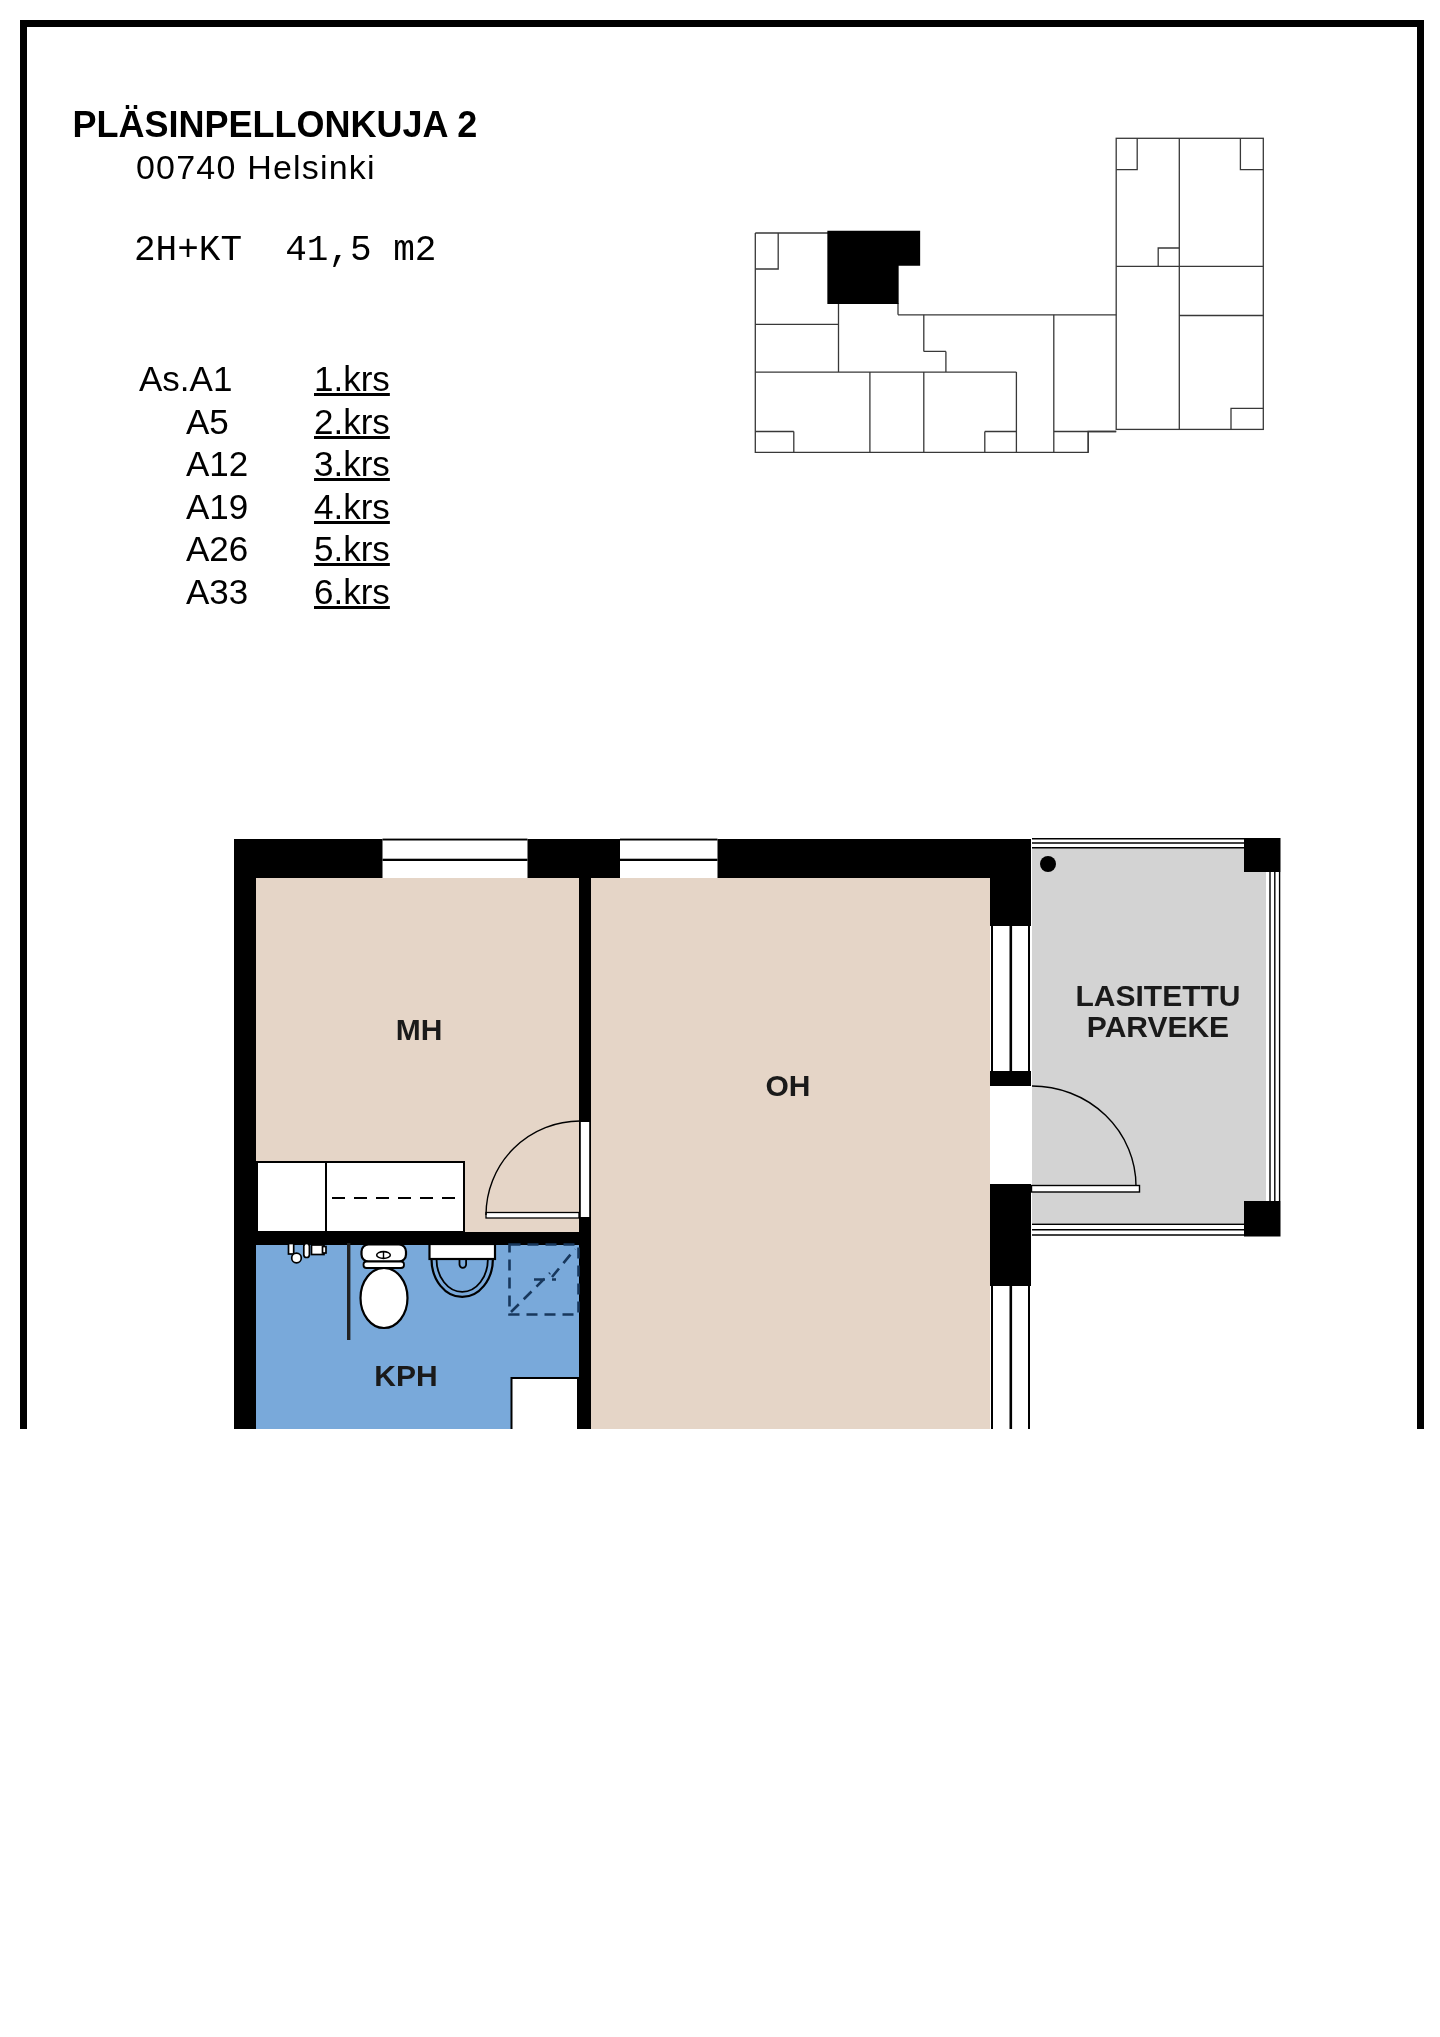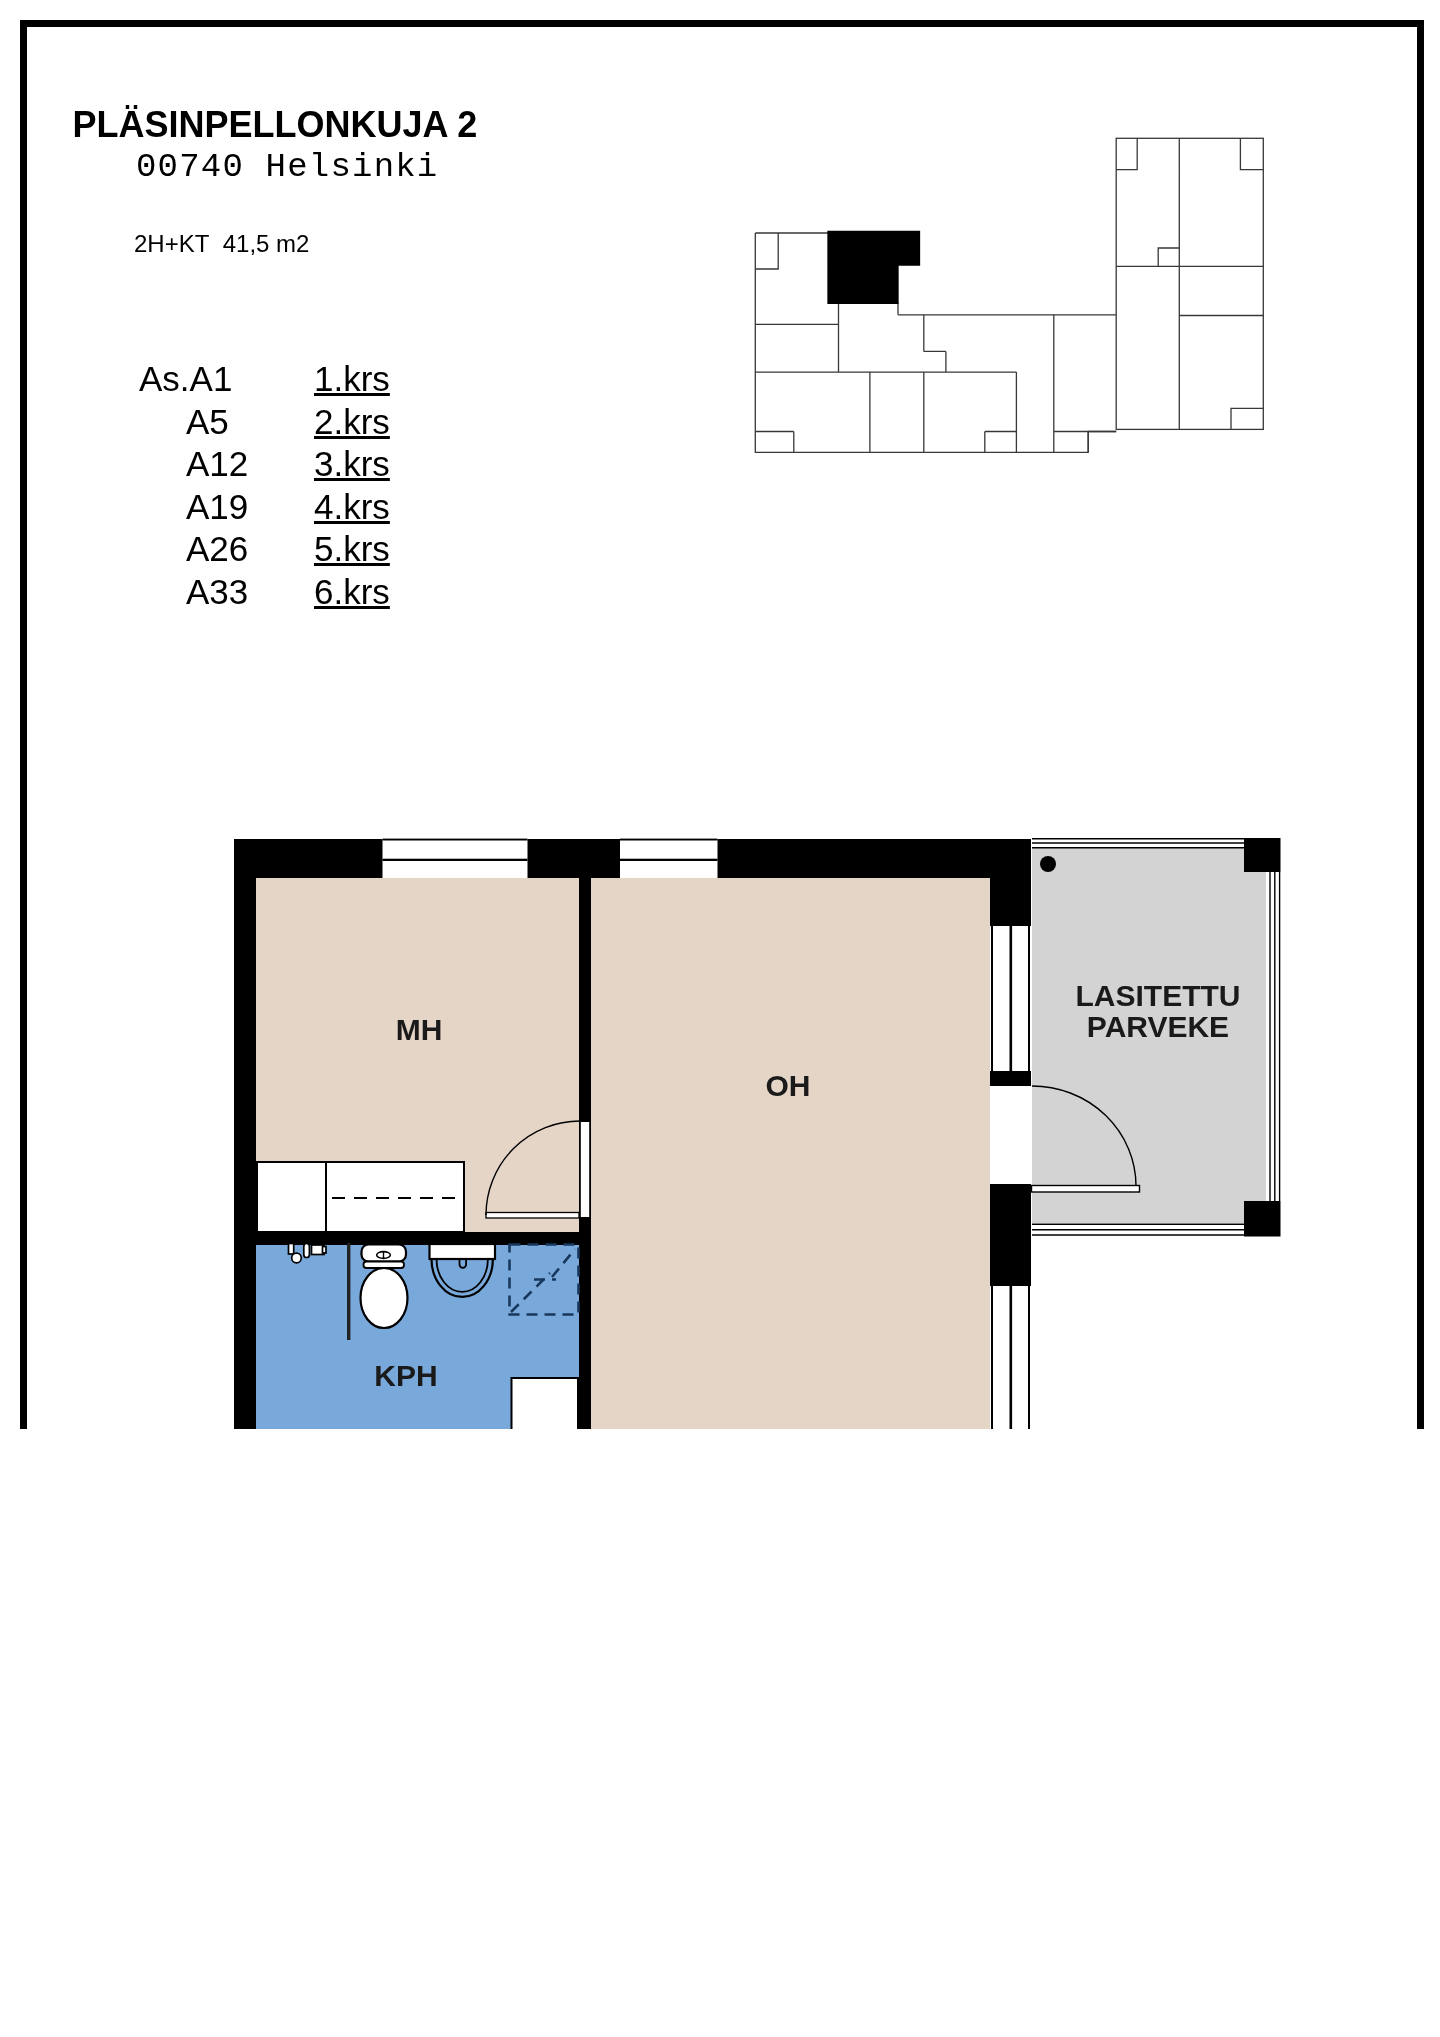--- a/index.html
+++ b/index.html
@@ -8,23 +8,23 @@
 svg{display:block;}
 </style>
 </head>
 <body>
 <div id="page">
 
 <div class="abs" style="left:20px;top:20px;width:1404px;height:2000px;border:7px solid #000;box-sizing:border-box;"></div>
 
 <div class="abs" style="left:72.5px;top:104px;font-size:36px;font-weight:bold;">PLÄSINPELLONKUJA 2</div>
 
-<div class="abs" style="left:136px;top:148px;font-size:34px;letter-spacing:1.2px;font-family:Liberation Mono, monospace;">00740 Helsinki</div>
-
-<div class="abs" style="left:134px;top:230px;font-size:24px;">2H+KT&nbsp; 41,5 m2</div>
+<div class="abs" style="left:136px;top:148px;font-size:34px;letter-spacing:1.2px;">00740 Helsinki</div>
+
+<div class="abs" style="left:134px;top:230px;font-size:36px;font-family:Liberation Mono, monospace;">2H+KT&nbsp; 41,5 m2</div>
 
 <div class="abs" style="left:139px;top:358px;font-size:35px;line-height:42.6px;">As.A1<br><span style="padding-left:47px">A5</span><br><span style="padding-left:47px">A12</span><br><span style="padding-left:47px">A19</span><br><span style="padding-left:47px">A26</span><br><span style="padding-left:47px">A33</span></div>
 
 <div class="abs" style="left:314px;top:358px;font-size:35px;line-height:42.6px;text-decoration:underline;">1.krs<br>2.krs<br>3.krs<br>4.krs<br>5.krs<br>6.krs</div>
 
 <svg class="abs" style="left:740px;top:120px;" width="540" height="345" viewBox="740 120 540 345" fill="none" stroke="#383838" stroke-width="1.3">
 
 <g>
 <path d="M755.3,233 H828 M898,303.3 V314.8 M755.3,233 V452.3 H1088.2 V431.5 H1116.2 M898,314.8 H1116.2"></path>
 

